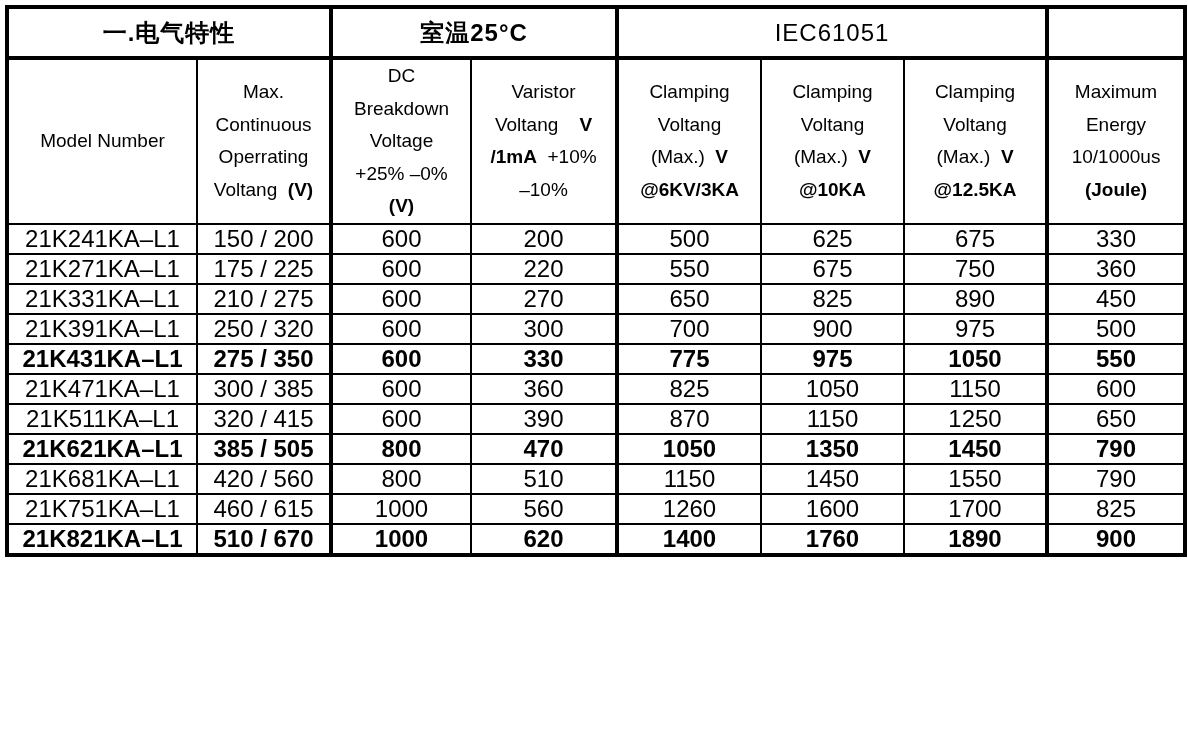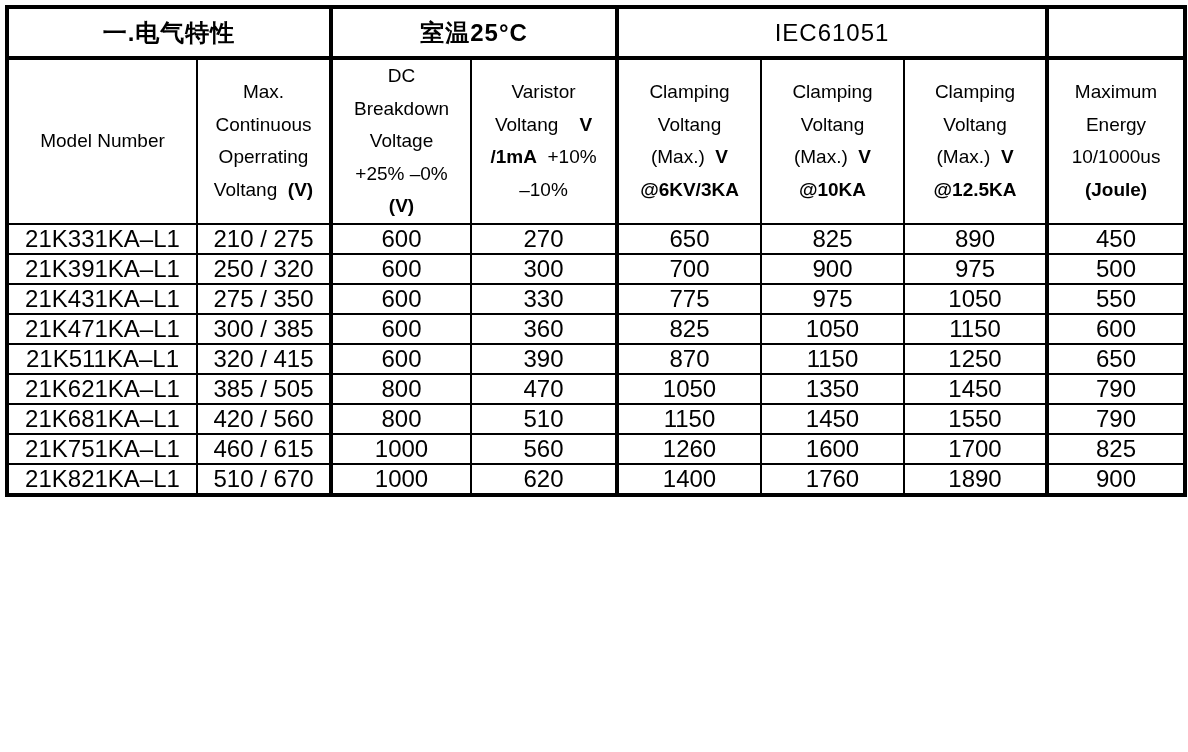--- a/index.html
+++ b/index.html
@@ -58,21 +58,21 @@
     line-height: 32.5px;
     font-weight: normal;
   }
   tr.en-row b { font-weight: bold; }
 
   tr.data-row td {
     height: 28px;
     font-size: 24px;
     line-height: 1;
   }
-  tr.data-row.bold-row td { font-weight: normal; }
+  tr.data-row.bold-row td { font-weight: bold; }
 </style>
 </head>
 <body>
 
 <div class="page">
   <table class="spec">
     <colgroup>
       <col style="width:190px">
       <col style="width:134px">
       <col style="width:140px">
@@ -130,20 +130,40 @@
             <div><span>(Max.)&nbsp; </span><b>V</b></div>
             <div><b>@12.5KA</b></div>
           </td>
           <td class="gb">
             <div><span>Maximum</span></div>
             <div><span>Energy</span></div>
             <div><span>10/1000us</span></div>
             <div><b>(Joule)</b></div>
           </td>
         </tr>
+    <tr class="data-row">
+          <td>21K241KA–L1</td>
+          <td>150 / 200</td>
+          <td class="gb">600</td>
+          <td>200</td>
+          <td class="gb">500</td>
+          <td>625</td>
+          <td>675</td>
+          <td class="gb">330</td>
+        </tr>
+        <tr class="data-row">
+          <td>21K271KA–L1</td>
+          <td>175 / 225</td>
+          <td class="gb">600</td>
+          <td>220</td>
+          <td class="gb">550</td>
+          <td>675</td>
+          <td>750</td>
+          <td class="gb">360</td>
+        </tr>
         <tr class="data-row">
           <td>21K331KA–L1</td>
           <td>210 / 275</td>
           <td class="gb">600</td>
           <td>270</td>
           <td class="gb">650</td>
           <td>825</td>
           <td>890</td>
           <td class="gb">450</td>
         </tr>

